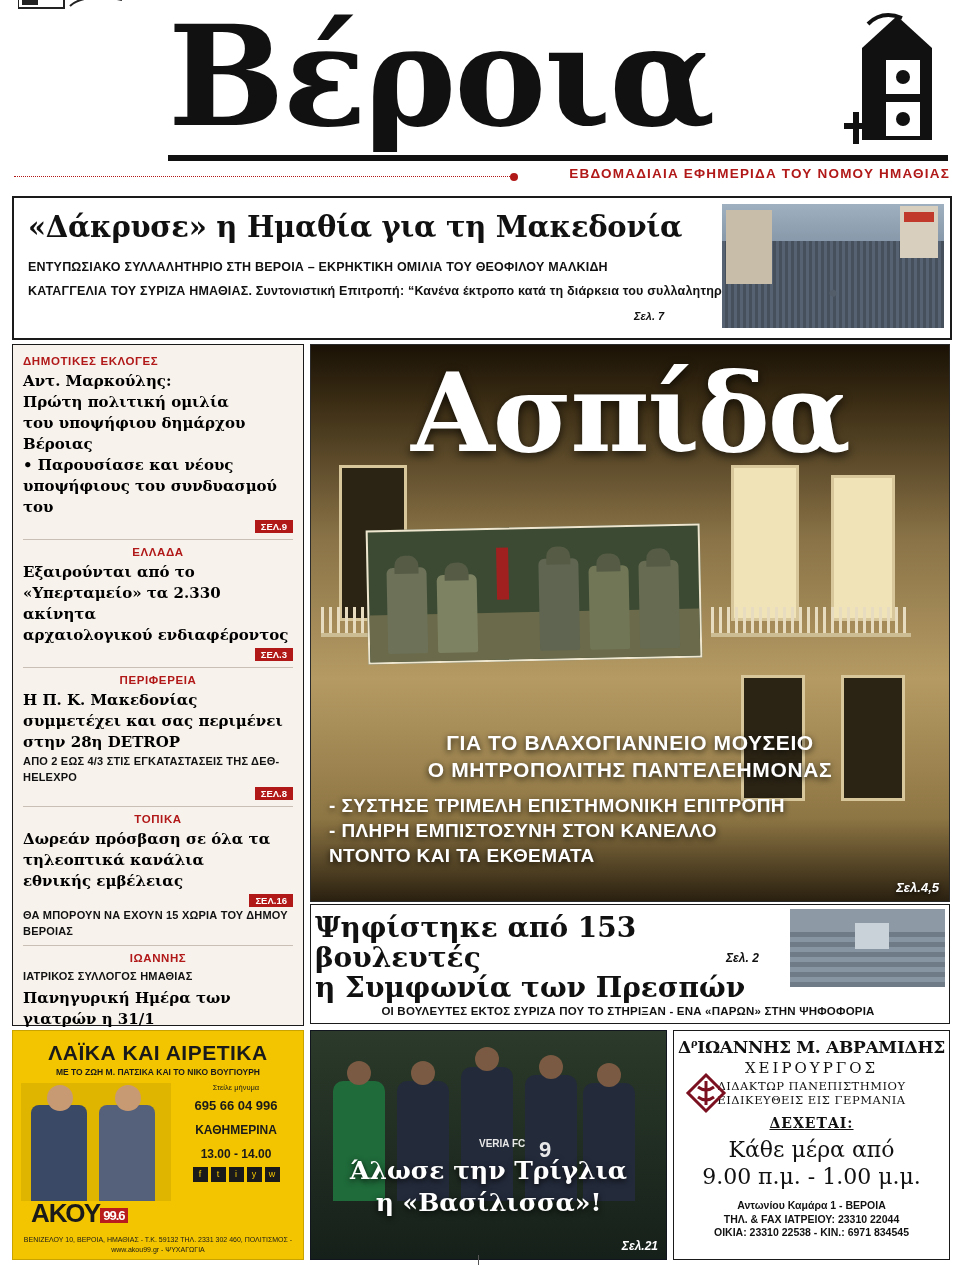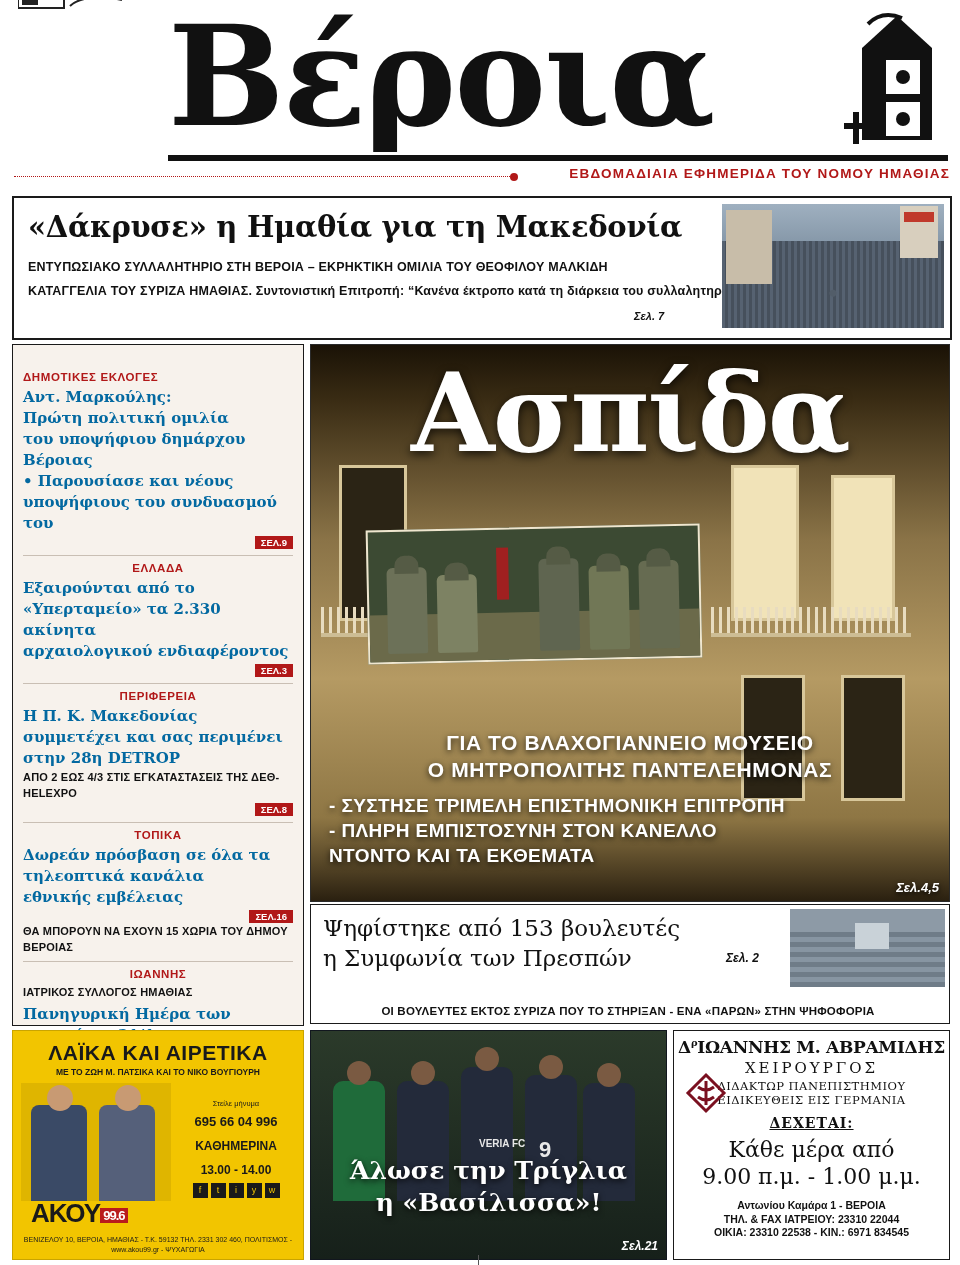--- a/index.html
+++ b/index.html
@@ -81,30 +81,30 @@
       #4d5864;}
   .banner-photo .bld{position:absolute;left:4px;top:6px;width:46px;height:74px;background:#c8bda9;}
   .banner-photo .bld2{position:absolute;right:6px;top:2px;width:38px;height:52px;background:#d8cfbe;}
   .banner-photo .redsign{position:absolute;right:10px;top:8px;width:30px;height:10px;background:#c0392b;}
 
   
   .leftcol{
     position:absolute;left:12px;top:344px;width:290px;height:680px;
     border:1.5px solid #1a1a1a;background:#f7f2ec;
   }
-  .lc-inner{padding:20px 10px;}
+  .lc-inner{padding:4px 10px;}
   .kicker{
     color:#b11818;font-weight:bold;font-size:11.5px;letter-spacing:.6px;
     margin:6px 0 4px 0;
   }
   .kicker.center{text-align:center;}
   .lc-item{margin-bottom:2px;position:relative;}
   .lc-line{
     font-family:"DejaVu Serif", serif;
-    font-weight:bold;font-size:15px;line-height:21px;color:#0369a1;
+    font-weight:bold;font-size:15px;line-height:21px;color:#000000;
   }
   .lc-cap{font-size:11px;font-weight:bold;letter-spacing:.2px;line-height:16px;}
   .selbadge{
     display:inline-block;background:#b11818;color:#fff;font-size:9.5px;font-weight:bold;
     padding:1px 6px;float:right;margin-top:2px;
   }
   .hr-thin{border-top:1px solid #c9bfb4;margin:6px 0 2px 0;}
 
   
   .mainstory{
@@ -151,22 +151,22 @@
     position:absolute;right:10px;bottom:6px;color:#fff;font-size:13px;font-style:italic;font-weight:bold;
     text-shadow:0 2px 5px rgba(0,0,0,.9);
   }
 
   
   .parl{
     position:absolute;left:310px;top:904px;width:638px;height:118px;
     border:1.5px solid #1a1a1a;background:#fff;
   }
   .parl-head{
-    position:absolute;left:12px;top:8px;width:470px;
-    font-family:"DejaVu Serif", serif;font-weight:normal;font-size:23px;line-height:30px;color:#111;
+    position:absolute;left:4px;top:8px;width:470px;
+    font-family:"DejaVu Serif", serif;font-weight:bold;font-size:28px;line-height:30px;color:#111;
   }
   .parl-sel{position:absolute;left:415px;top:46px;font-size:12px;font-style:italic;font-weight:bold;}
   .parl-cap{
     position:absolute;left:12px;bottom:6px;width:610px;text-align:center;
     font-size:11.5px;font-weight:bold;letter-spacing:.2px;
   }
   .parl-photo{
     position:absolute;right:4px;top:4px;width:155px;height:78px;background:#8d9aa6;overflow:hidden;
   }
   .parl-photo .seats{position:absolute;left:0;bottom:0;width:100%;height:70%;
@@ -179,21 +179,21 @@
     background:#f2c500;overflow:hidden;border:1px solid #c9a400;
   }
   .ad-left .t1{position:absolute;left:0;right:0;top:10px;text-align:center;font-size:21px;font-weight:bold;color:#1a1a1a;letter-spacing:.5px;}
   .ad-left .t2{position:absolute;left:0;right:0;top:36px;text-align:center;font-size:8.5px;font-weight:bold;color:#1a1a1a;}
   .ad-left .ppl{position:absolute;left:8px;top:52px;width:150px;height:118px;background:#dfb500;}
   .ad-left .ppl .p{position:absolute;bottom:0;width:56px;height:96px;background:#3a4a66;border-radius:8px 8px 0 0;}
   .ad-left .ppl .p i{position:absolute;left:16px;top:-20px;width:26px;height:26px;border-radius:50%;background:#c89a73;display:block;}
   .ad-left .side{position:absolute;right:8px;top:52px;width:118px;color:#1a1a1a;text-align:center;}
   .ad-left .side .ph{font-size:13px;font-weight:bold;margin-top:6px;}
   .ad-left .side .hrs{font-size:12px;font-weight:bold;margin-top:10px;}
-  .ad-left .side .tiny{font-size:7.5px;margin-top:16px;}
+  .ad-left .side .tiny{font-size:7.5px;margin-top:0;}
   .ad-left .icons{margin-top:6px;display:flex;gap:3px;justify-content:center;}
   .ad-left .icons span{width:15px;height:15px;background:#1a1a1a;color:#f2c500;font-size:9px;line-height:15px;text-align:center;display:inline-block;}
   .ad-left .logo{position:absolute;left:18px;bottom:30px;font-size:26px;font-weight:bold;color:#1a1a1a;letter-spacing:-1px;}
   .ad-left .logo b{background:#b91c1c;color:#fff;padding:0 3px;font-size:13px;vertical-align:middle;}
   .ad-left .foot{position:absolute;left:10px;bottom:4px;right:10px;font-size:7px;text-align:center;color:#1a1a1a;line-height:10px;}
 
   .sport{
     position:absolute;left:310px;top:1030px;width:355px;height:228px;
     background:#1c2430;overflow:hidden;border:1px solid #11161e;
   }

